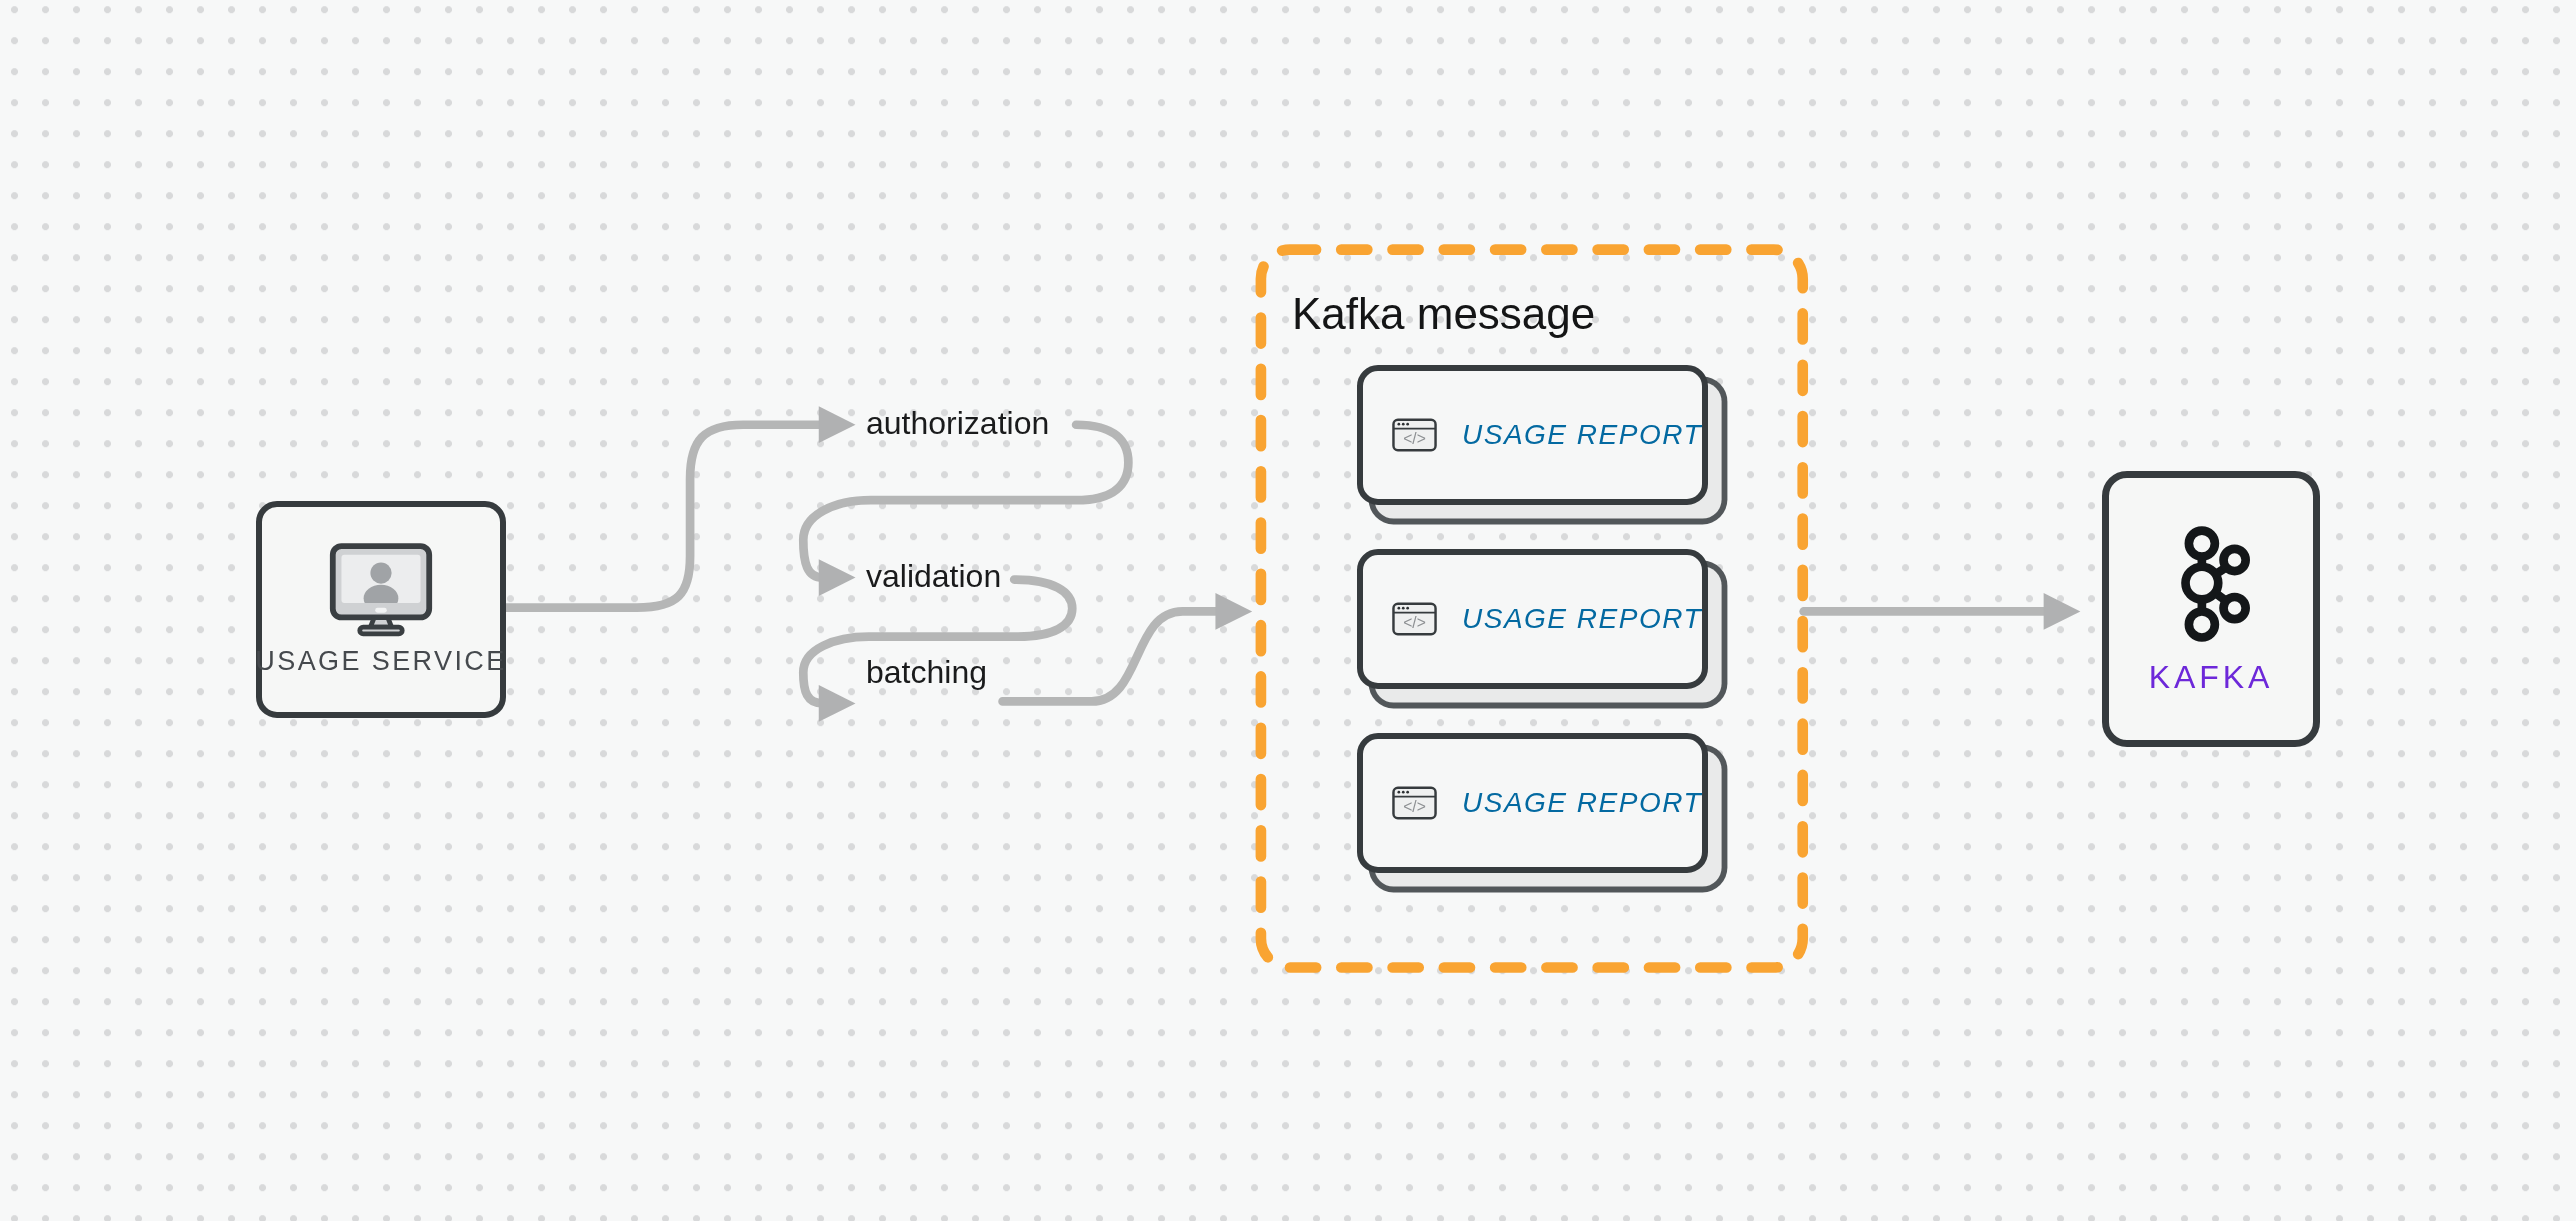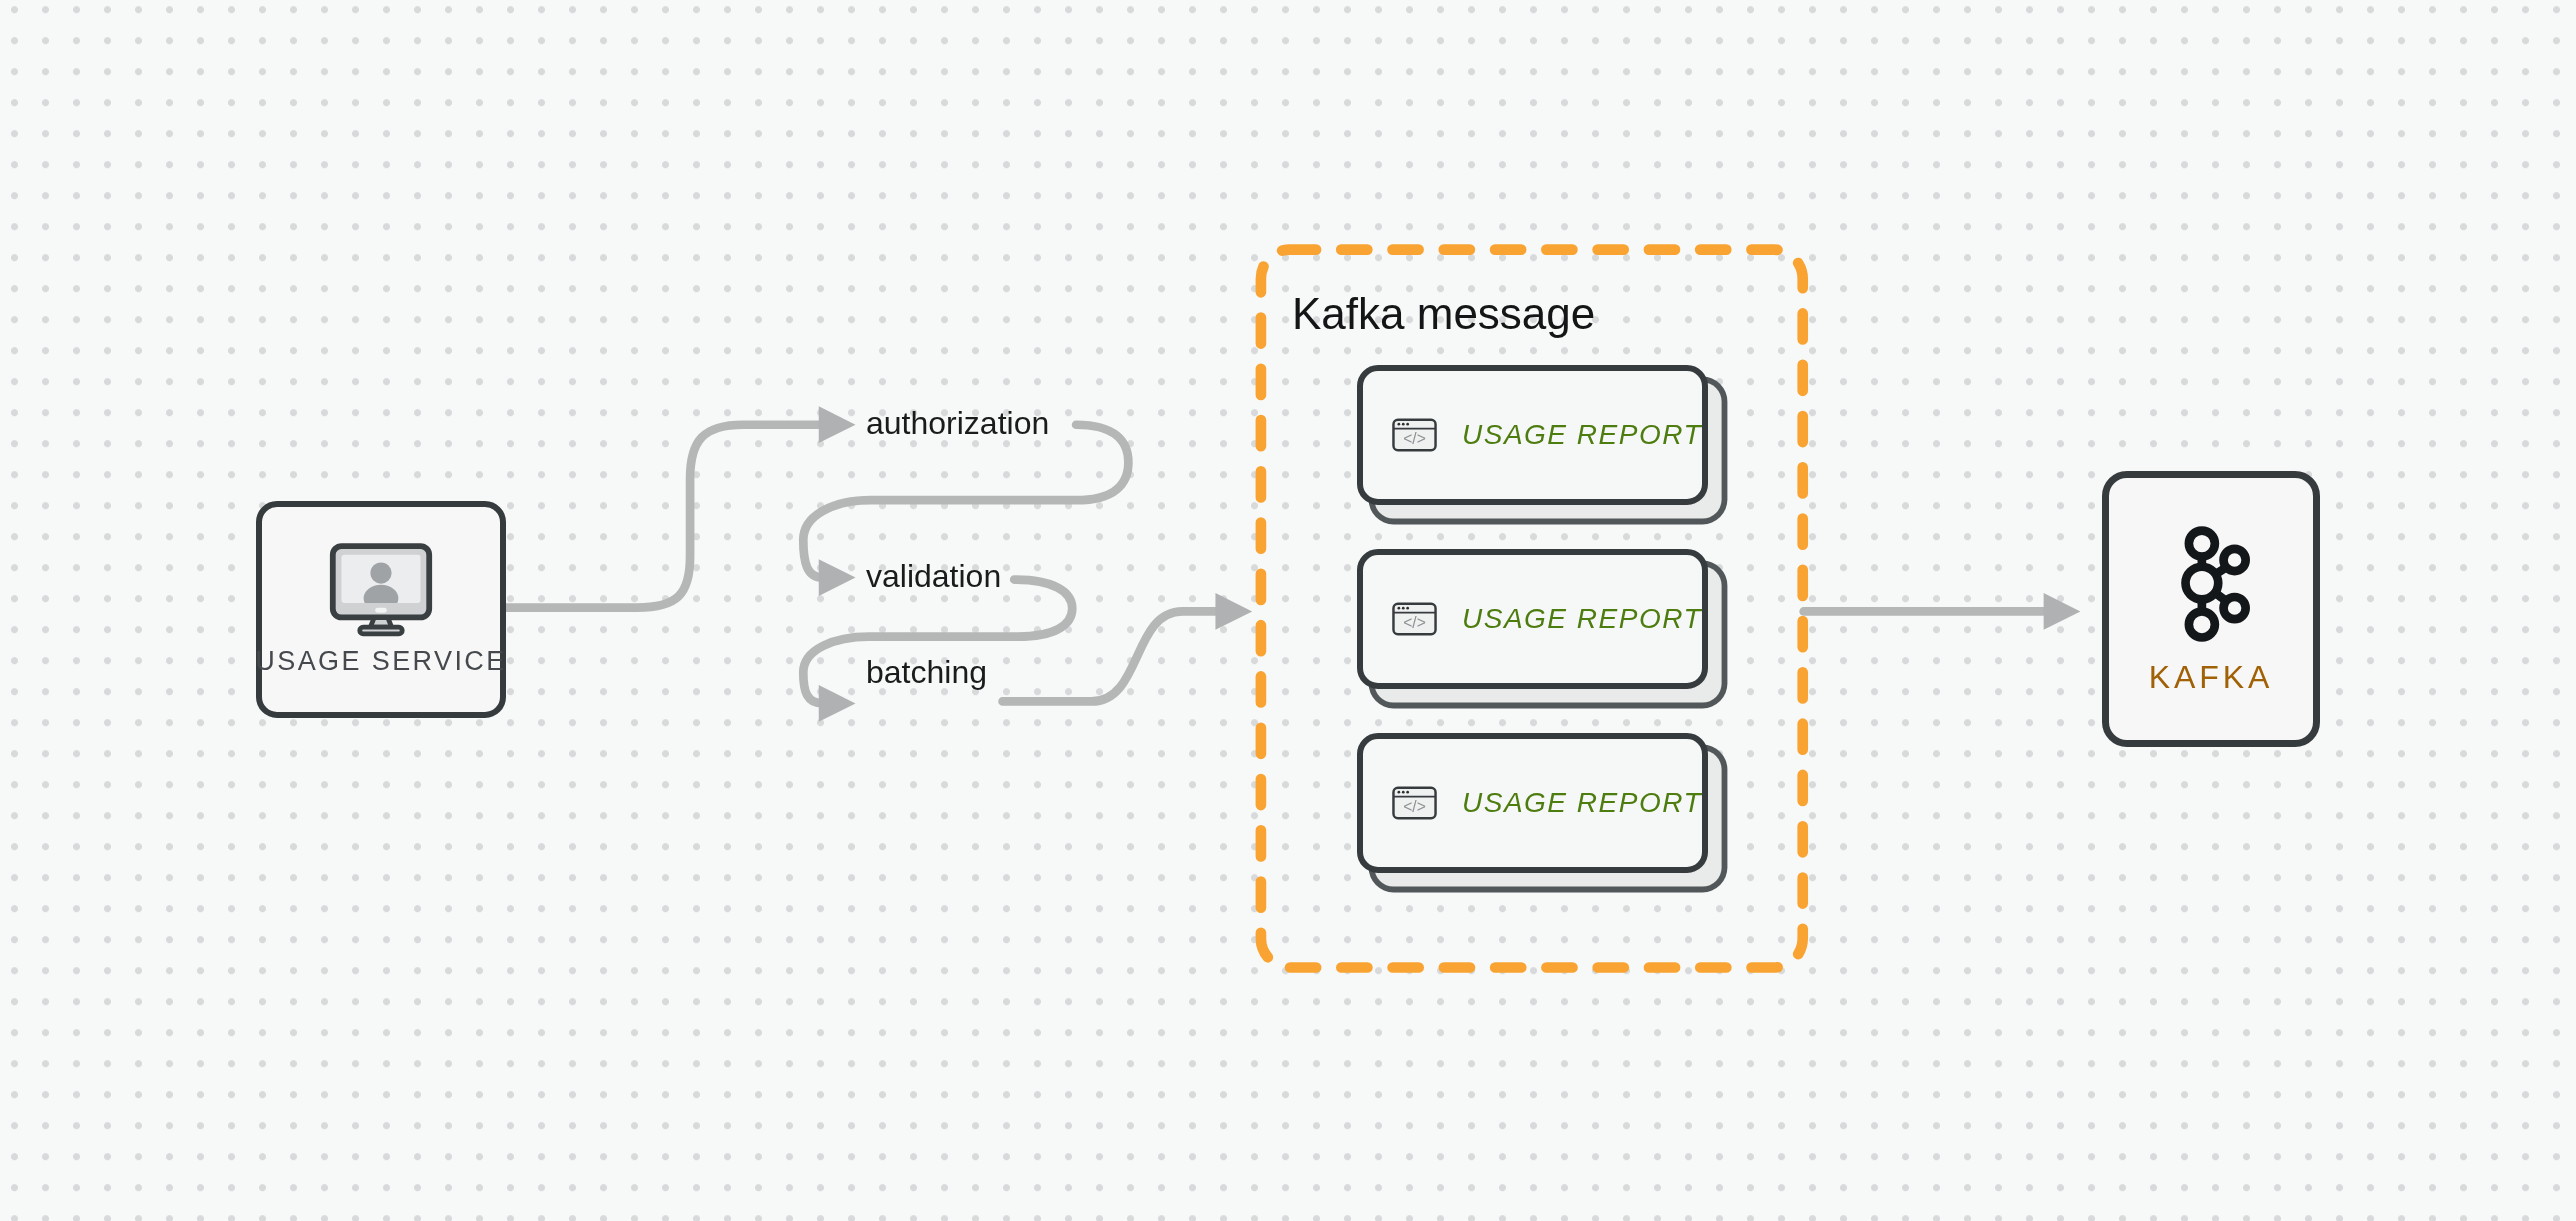--- a/index.html
+++ b/index.html
@@ -20,21 +20,21 @@
     position:absolute;box-sizing:border-box;
     background:#f6f7f6;border:6.8px solid #363b3e;border-radius:21px;
     display:flex;flex-direction:column;align-items:center;justify-content:center;
   }
   #usage-service-node{left:256px;top:501px;width:250px;height:217px;gap:9.7px;}
   #kafka-node{left:2102px;top:471px;width:218px;height:276px;border-width:7.7px;border-radius:25px;gap:11.6px;}
 
   .node-label{
     color:#45494d;font-size:27px;letter-spacing:2.4px;white-space:nowrap;
   }
-  #kafka-node .node-label{font-size:32px;letter-spacing:3.9px;color:#a16207;}
+  #kafka-node .node-label{font-size:32px;letter-spacing:3.9px;color:#6d28d9;}
 
   .step-label{
     position:absolute;left:866px;height:52px;line-height:52px;
     font-size:32px;font-weight:500;color:#1a1b1c;white-space:nowrap;
   }
   #step-authorization{top:397px;}
   #step-validation{top:550px;}
   #step-batching{top:646px;}
 
   .group-title{
@@ -45,21 +45,21 @@
   .report-card{
     position:absolute;left:1357px;width:351px;height:140px;box-sizing:border-box;
     background:#f6f7f7;border:6.8px solid #363b3e;border-radius:21px;
     box-shadow:15.5px 15.5px 0 -1.9px #e9eaea, 15.5px 15.5px 0 3.9px #52575a;
     display:flex;align-items:center;padding-left:29px;gap:25px;
   }
   #report-card-1{top:365px;}
   #report-card-2{top:549px;}
   #report-card-3{top:733px;}
   .card-label{
-    font-style:italic;font-size:28px;letter-spacing:1.5px;color:#4d7c0f;white-space:nowrap;
+    font-style:italic;font-size:28px;letter-spacing:1.5px;color:#0369a1;white-space:nowrap;
   }
   .icon{display:block;}
 </style>
 </head>
 <body>
 
 <div id="canvas">
 
   <svg class="connector-layer" viewBox="0 0 2662 1262" aria-hidden="true">
 

